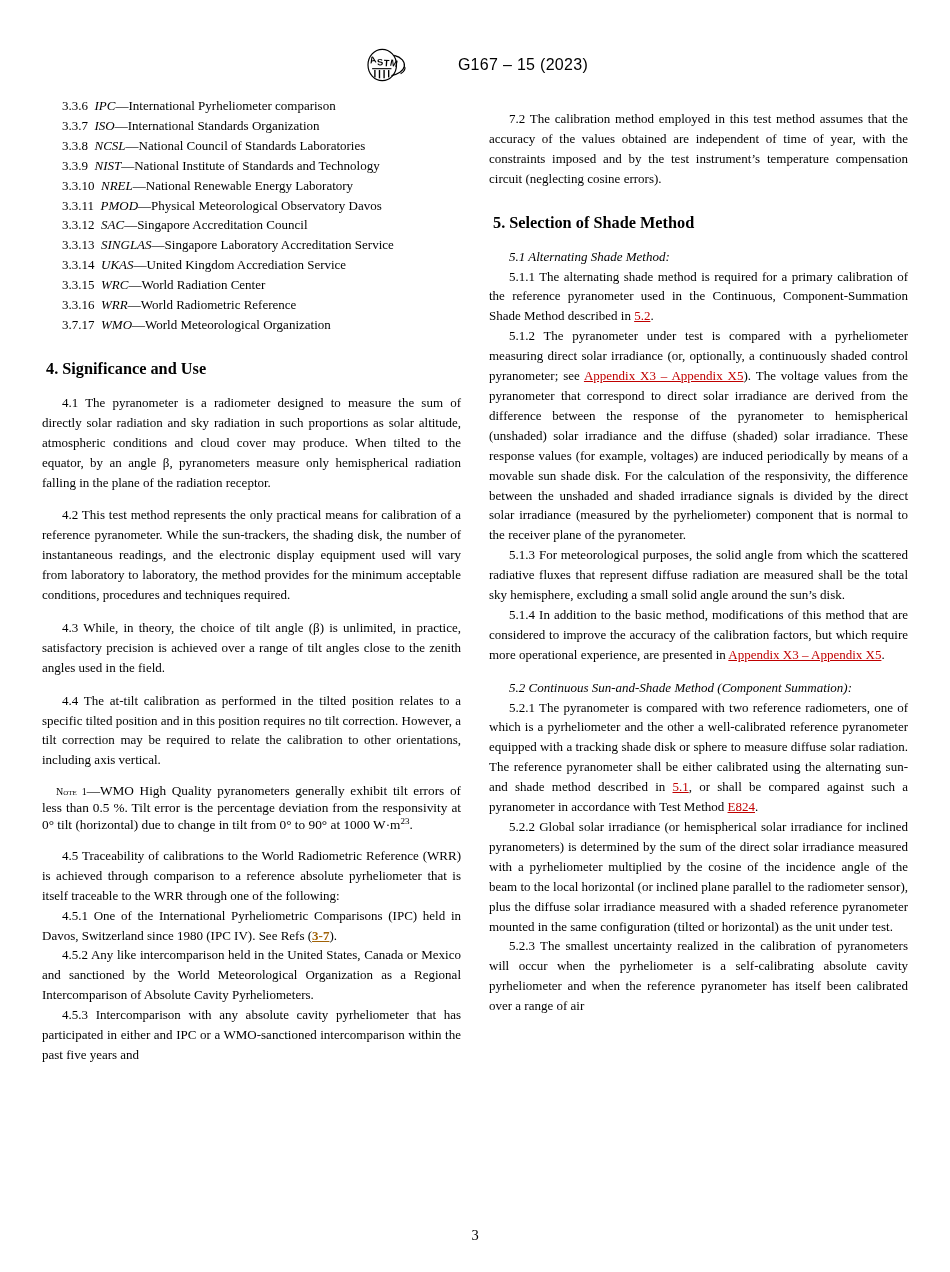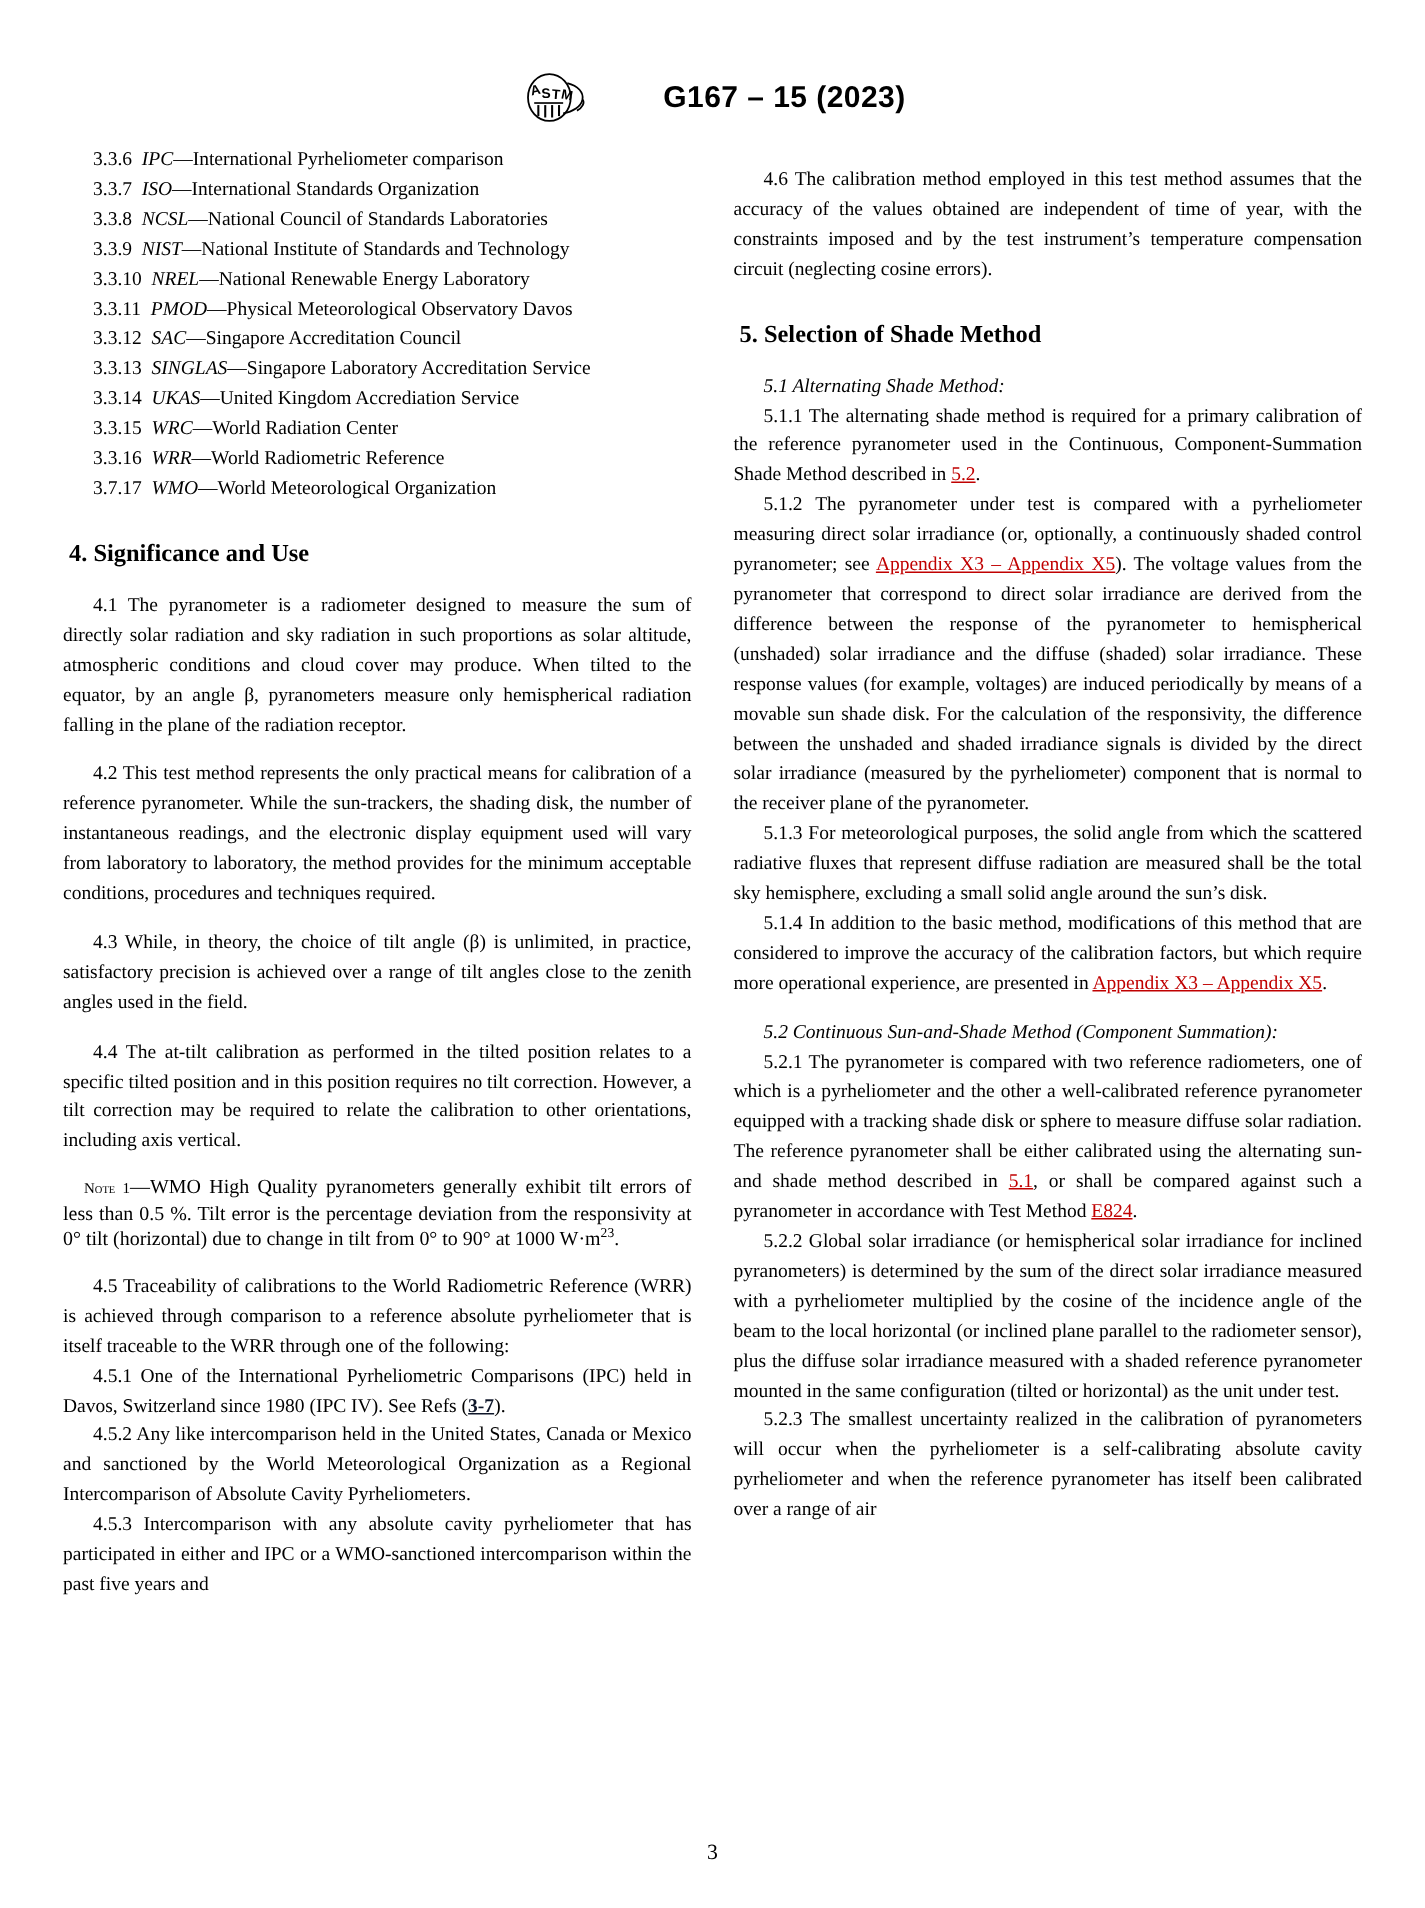--- a/index.html
+++ b/index.html
@@ -32,22 +32,22 @@
     height: 46px;
   }
   .astm-logo {
     width: 46px;
     height: 34px;
     flex: 0 0 auto;
     display: block;
   }
   .header-title {
     font-family: "Liberation Sans", "DejaVu Sans", sans-serif;
-    font-weight: bold;
-    font-size: 20px;
+    font-weight: normal;
+    font-size: 16px;
     letter-spacing: 0.3px;
     white-space: nowrap;
     margin-left: 36px;
   }
 
   
   .columns {
     position: absolute;
     top: 96px;
     left: 0;
@@ -84,21 +84,21 @@
   h2.sec {
     margin: 4px;
     font-size: 16.3px;
     line-height: 20px;
     font-weight: bold;
     font-family: "Liberation Serif", "DejaVu Serif", serif;
     text-align: left;
   }
   .it { font-style: italic; }
   .lnk { color: #c00000; }
-  .reflnk { color: #0f172a; font-weight: bold; }
+  .reflnk { color: #a16207; font-weight: bold; }
 
   
   p.note {
     font-size: 13.3px;
     line-height: 16.2px;
     text-align: justify;
     text-indent: 14px;
   }
   .smcap {
     font-variant: small-caps;
@@ -181,21 +181,21 @@
       <p class="ind">4.5  Traceability of calibrations to the World Radiometric Reference (WRR) is achieved through comparison to a reference absolute pyrheliometer that is itself traceable to the WRR through one of the following:</p>
       <p class="ind"><span>4.5.1  One of the International Pyrheliometric Comparisons (IPC) held in Davos, Switzerland since 1980 (IPC IV). See Refs </span><span>(</span><a class="reflnk" href="#">3-7</a><span>)</span><span>.</span></p>
       <p class="ind">4.5.2  Any like intercomparison held in the United States, Canada or Mexico and sanctioned by the World Meteorological Organization as a Regional Intercomparison of Absolute Cavity Pyrheliometers.</p>
       <p class="ind">4.5.3  Intercomparison with any absolute cavity pyrheliometer that has participated in either and IPC or a WMO-sanctioned intercomparison within the past five years and</p>
 
     </div>
 
     <div class="col">
 
       <div class="gap-md"></div>
-      <p class="ind">4.6  The calibration method employed in this test method assumes that the accuracy of the values obtained are independent of time of year, with the constraints imposed and by the test instrument’s temperature compensation circuit (neglecting cosine errors).</p>
+      <p class="ind">7.2  The calibration method employed in this test method assumes that the accuracy of the values obtained are independent of time of year, with the constraints imposed and by the test instrument’s temperature compensation circuit (neglecting cosine errors).</p>
 
       <div class="gap-lg"></div>
       <h2 class="sec">5.  Selection of Shade Method</h2>
       <div class="gap-sm"></div>
 
       <p class="ind it">5.1  Alternating Shade Method:</p>
       <p class="ind"><span>5.1.1  The alternating shade method is required for a primary calibration of the reference pyranometer used in the Continuous, Component-Summation Shade Method described in </span><a class="lnk" href="#">5.2</a><span>.</span></p>
       <p class="ind"><span>5.1.2  The pyranometer under test is compared with a pyrheliometer measuring direct solar irradiance (or, optionally, a continuously shaded control pyranometer; see </span><a class="lnk" href="#">Appendix X3 – Appendix X5</a><span>). The voltage values from the pyranometer that correspond to direct solar irradiance are derived from the difference between the response of the pyranometer to hemispherical (unshaded) solar irradiance and the diffuse (shaded) solar irradiance. These response values (for example, voltages) are induced periodically by means of a movable sun shade disk. For the calculation of the responsivity, the difference between the unshaded and shaded irradiance signals is divided by the direct solar irradiance (measured by the pyrheliometer) component that is normal to the receiver plane of the pyranometer.</span></p>
       <p class="ind">5.1.3  For meteorological purposes, the solid angle from which the scattered radiative fluxes that represent diffuse radiation are measured shall be the total sky hemisphere, excluding a small solid angle around the sun’s disk.</p>
       <p class="ind"><span>5.1.4  In addition to the basic method, modifications of this method that are considered to improve the accuracy of the calibration factors, but which require more operational experience, are presented in </span><a class="lnk" href="#">Appendix X3 – Appendix X5</a><span>.</span></p>

